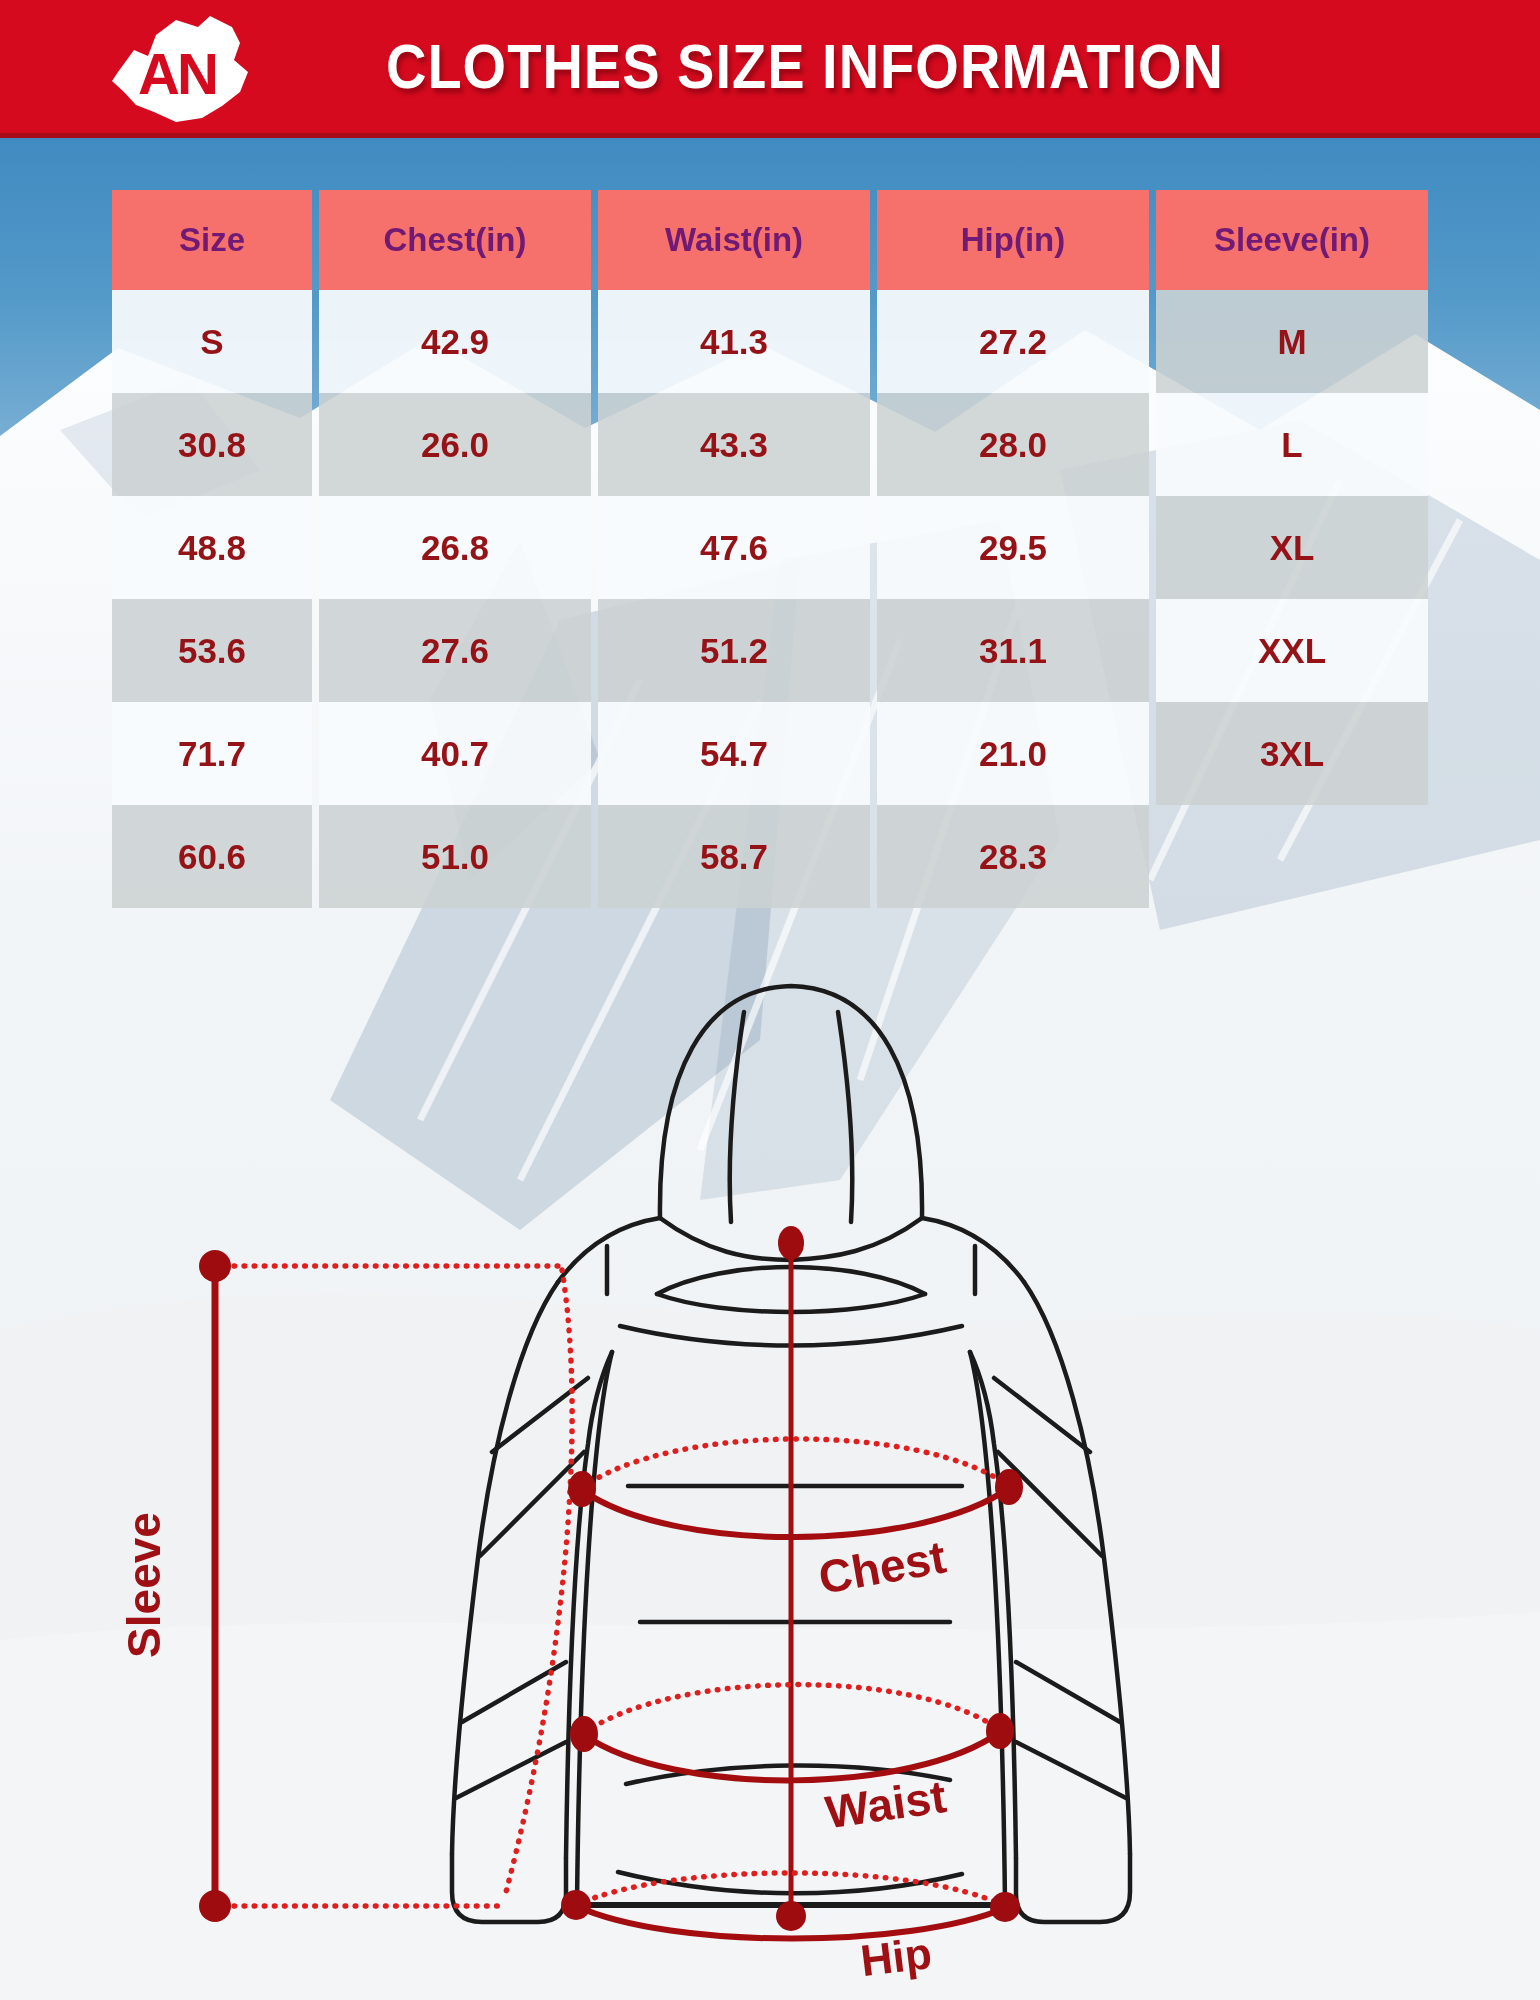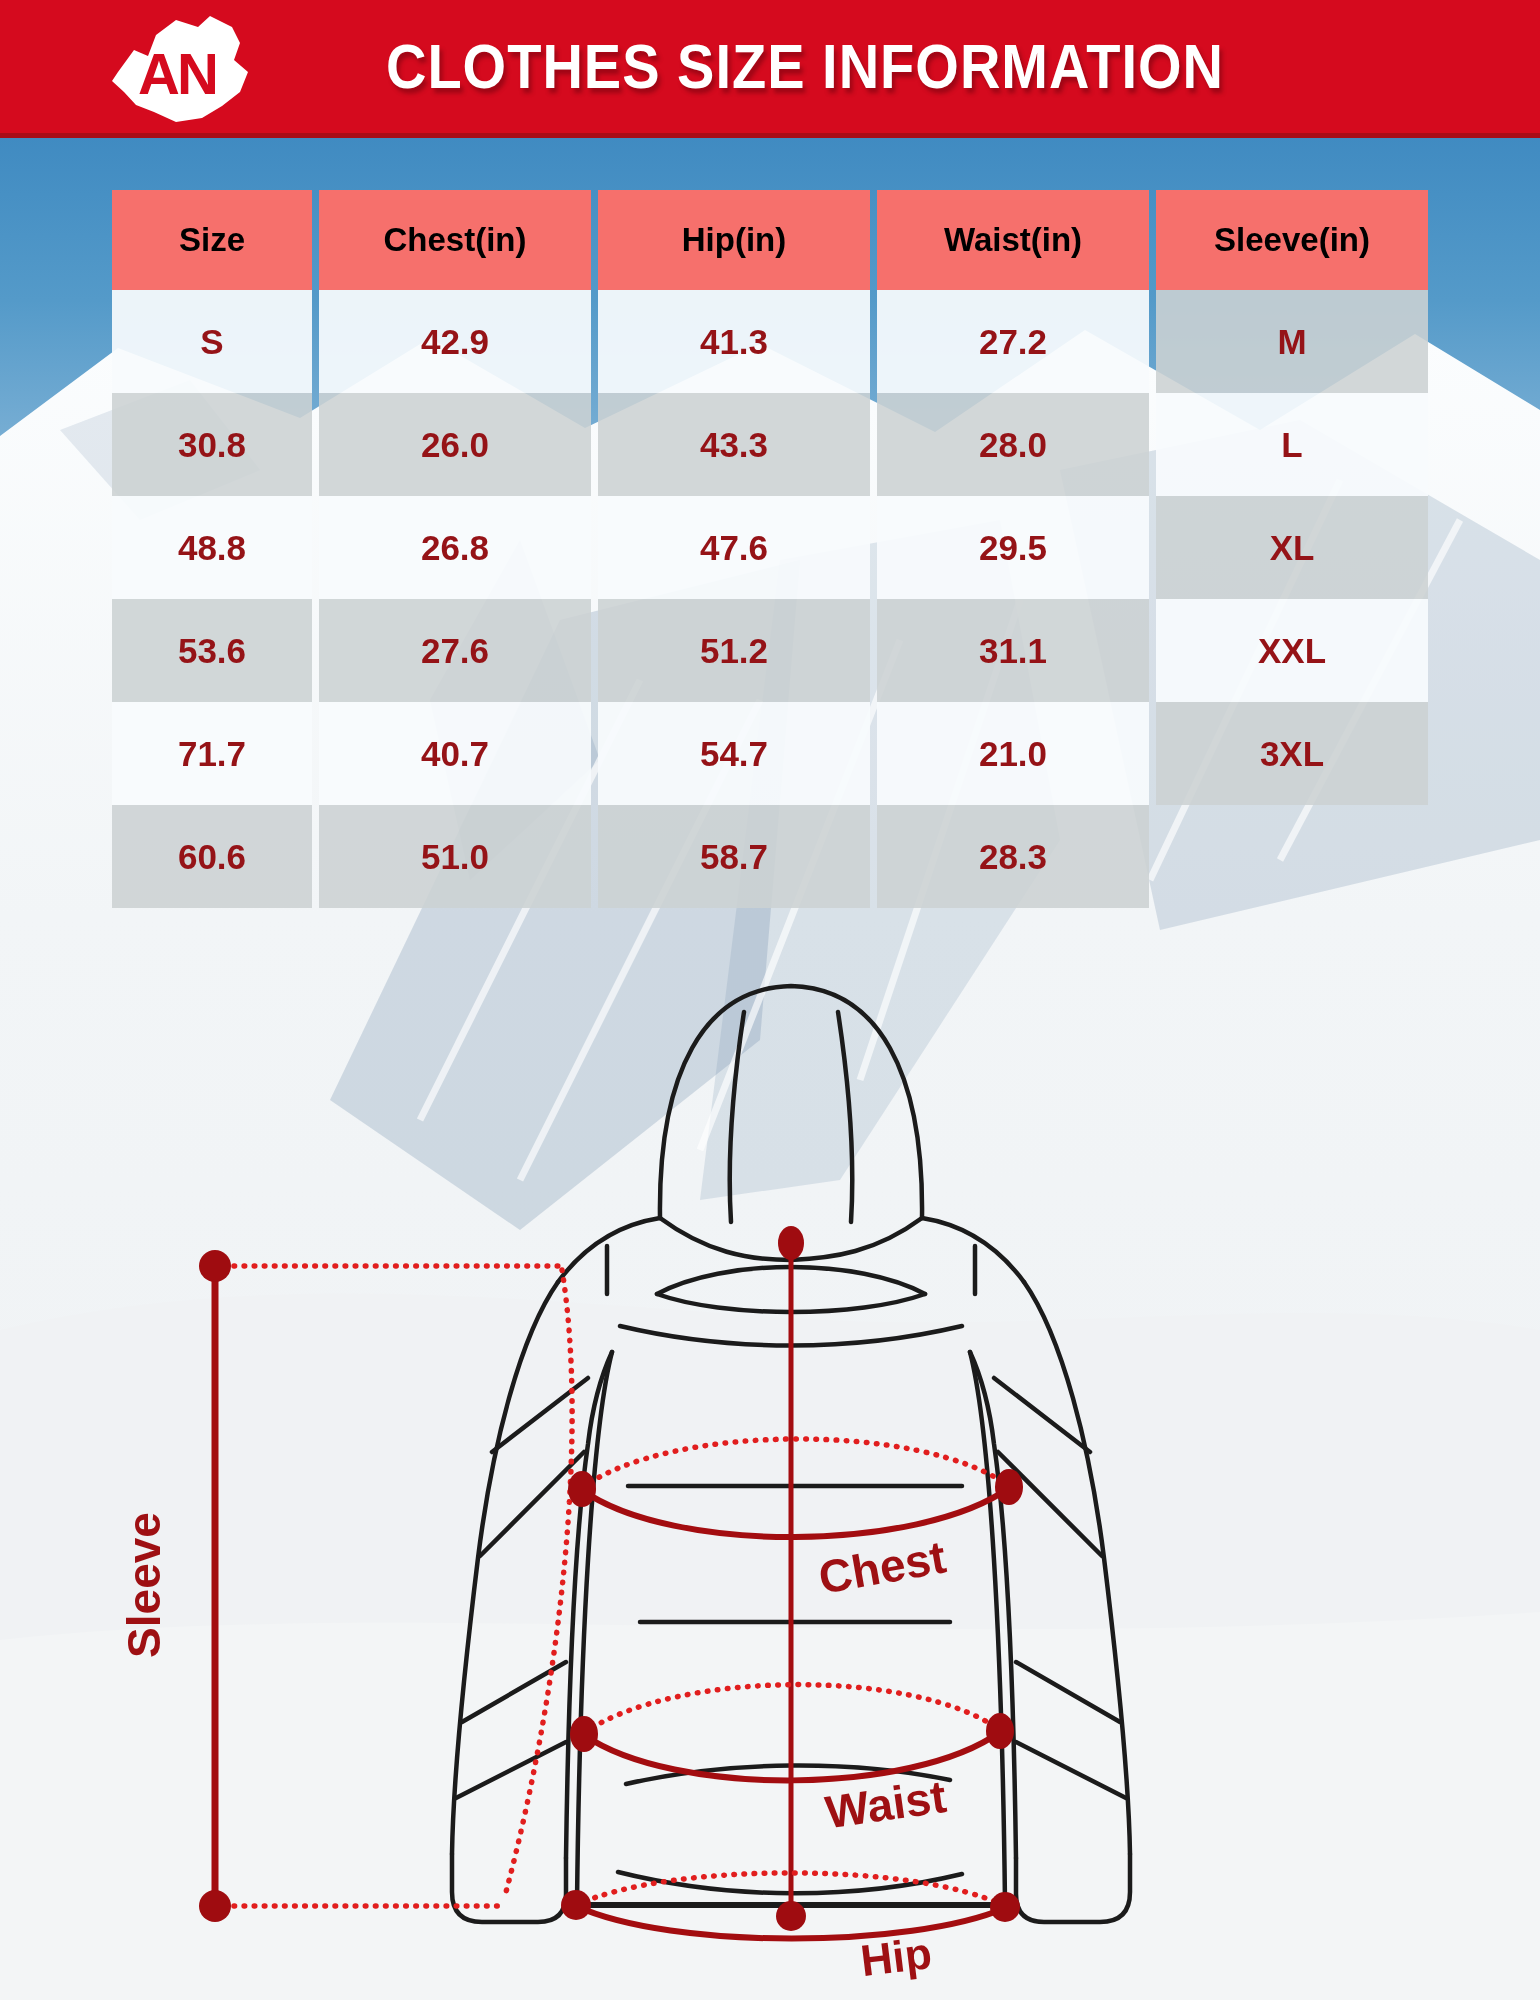--- a/index.html
+++ b/index.html
@@ -16,21 +16,21 @@
   .headerbar .title{position:absolute;left:0;right:0;top:30px;margin:0;text-align:center;
     padding-left:70px;color:#ffffff;font-size:56px;font-weight:bold;letter-spacing:1px;
     transform:scaleY(1.12);transform-origin:center top;
     text-shadow:3px 4px 4px rgba(90,0,10,0.45);}
   .logo{position:absolute;left:88px;top:8px;width:175px;height:122px;}
 
   
   .size-table{position:absolute;left:112px;top:190px;width:1316px;z-index:3;
     display:grid;grid-template-columns:200px 1fr 1fr 1fr 1fr;column-gap:7px;row-gap:0;}
   .size-table .th{height:100px;background:#f6706c;display:flex;align-items:center;justify-content:center;
-    color:#000000;font-size:33px;font-weight:bold;}
+    color:#701a75;font-size:33px;font-weight:bold;}
   .size-table .td{height:103px;display:flex;align-items:center;justify-content:center;
     color:#951317;font-size:35px;font-weight:bold;}
   .size-table .lit{background:rgba(248,251,253,0.93);}
   .size-table .alt{background:rgba(204,209,211,0.88);}
 </style>
 </head>
 <body>
 
 <div class="page">
 
@@ -136,22 +136,22 @@
       <text transform="translate(160,1585) rotate(-90)">Sleeve</text>
       <text transform="translate(885,1583) rotate(-10)">Chest</text>
       <text transform="translate(888,1820) rotate(-8)">Waist</text>
       <text font-size="44" transform="translate(898,1972) rotate(-7)">Hip</text>
     </g>
   </svg>
 
   <div class="size-table">
       <div class="th">Size</div>
       <div class="th">Chest(in)</div>
+      <div class="th">Waist(in)</div>
       <div class="th">Hip(in)</div>
-      <div class="th">Waist(in)</div>
       <div class="th">Sleeve(in)</div>
       <div class="td lit">S</div>
       <div class="td lit">42.9</div>
       <div class="td lit">41.3</div>
       <div class="td lit">27.2</div>
       <div class="td alt">M</div>
       <div class="td alt">30.8</div>
       <div class="td alt">26.0</div>
       <div class="td alt">43.3</div>
       <div class="td alt">28.0</div>

